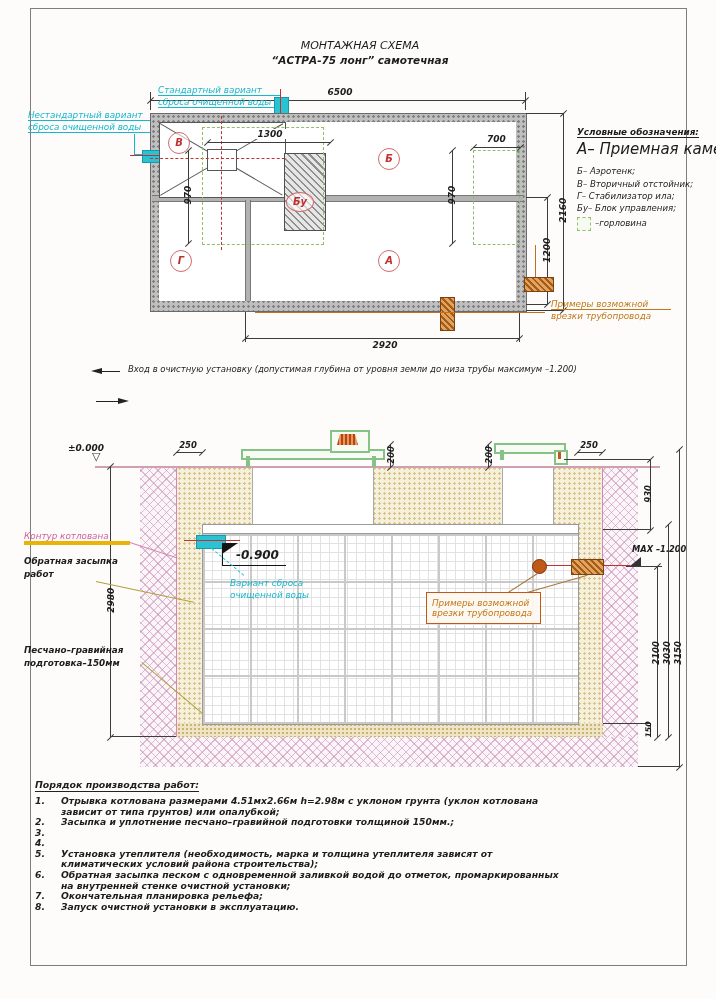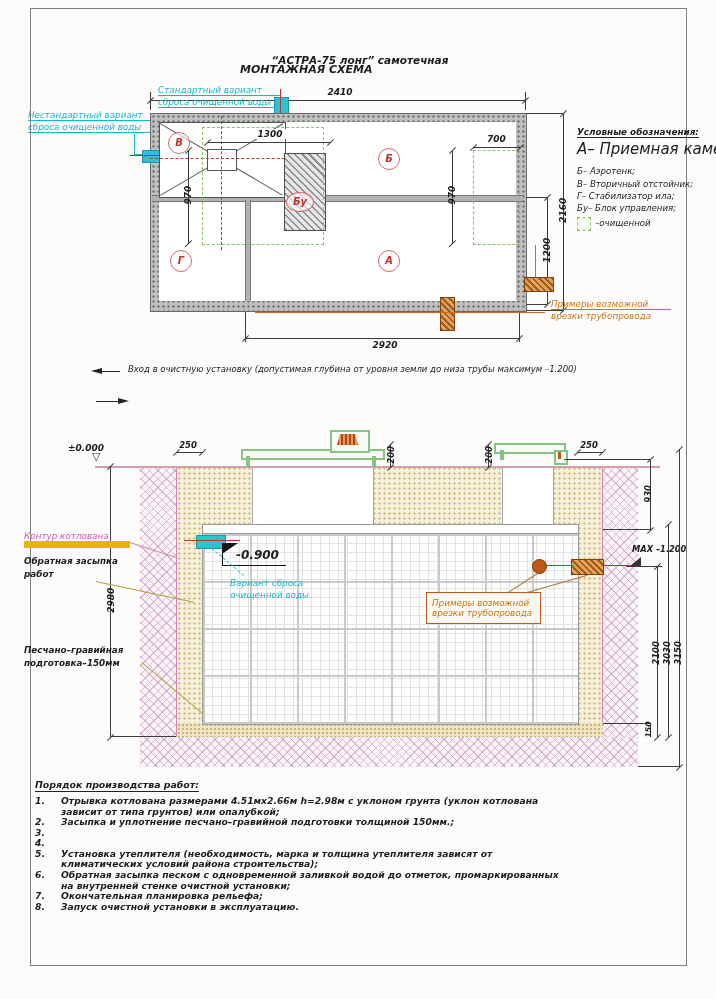--- a/index.html
+++ b/index.html
@@ -40,29 +40,29 @@
   .dashredv{position:absolute;border-left:1px dashed #c23030;width:0;}
   .diag{position:absolute;height:1px;transform-origin:0 0;}
 </style>
 </head>
 <body>
 
 <div class="sheet">
 
   <div class="abs" style="left:30px;top:8px;width:655px;height:956px;border:1px solid #7e7e7e;"></div>
 
-  <div class="t" style="left:240px;top:40px;width:240px;font-size:11px;font-weight:bold;margin-top:24px;">МОНТАЖНАЯ СХЕМА</div>
+  <div class="t" style="left:240px;top:40px;width:240px;text-align:center;font-size:11px;font-weight:normal;">МОНТАЖНАЯ СХЕМА</div>
   <div class="t" style="left:240px;top:54px;width:240px;text-align:center;font-size:10.5px;font-weight:bold;">“АСТРА-75 лонг” самотечная</div>
 
   <div class="ln" style="left:150px;top:92px;width:1px;height:18px;"></div>
   <div class="ln" style="left:525px;top:92px;width:1px;height:18px;"></div>
   <div class="ln" style="left:150px;top:100px;width:375px;height:1px;"></div>
   <div class="tick" style="left:146px;top:100px;"></div>
   <div class="tick" style="left:521px;top:100px;"></div>
-  <div class="t" style="left:300px;top:87px;width:80px;text-align:center;font-size:9px;font-weight:bold;">2410</div>
+  <div class="t" style="left:300px;top:87px;width:80px;text-align:center;font-size:9px;font-weight:bold;">6500</div>
 
   <div class="t cyan cyanline" style="left:158px;top:85px;width:122px;font-size:8.8px;">Стандартный вариант</div>
   <div class="t cyan cyanline" style="left:158px;top:97px;width:122px;font-size:8.8px;">сброса очищенной воды</div>
   <div class="abs pipecyan" style="left:274px;top:97px;width:13px;height:25px;"></div>
   <div class="redline" style="left:280px;top:89px;width:1px;height:42px;"></div>
 
   <div class="abs wall" style="left:150px;top:113px;width:375px;height:197px;"></div>
   <div class="abs" style="left:159px;top:122px;width:357px;height:179px;background:#fff;"></div>
   <div class="abs wallbar" style="left:152px;top:195px;width:371px;height:5px;"></div>
   <div class="abs wallbarv" style="left:245px;top:200px;width:4px;height:101px;"></div>
@@ -142,21 +142,21 @@
 
   <div class="abs" style="left:577px;top:120px;width:108px;">
     <div class="t" style="position:static;font-size:8.8px;font-weight:bold;border-bottom:1px solid #222;display:inline-block;margin-bottom:3px;">Условные обозначения:</div>
     <div class="t" style="position:static;font-size:15px;margin-bottom:9px;">А– Приемная камера;</div>
     <div class="t" style="position:static;font-size:8.6px;margin-bottom:2.5px;">Б– Аэротенк;</div>
     <div class="t" style="position:static;font-size:8.6px;margin-bottom:2.5px;">В– Вторичный отстойник;</div>
     <div class="t" style="position:static;font-size:8.6px;margin-bottom:2.5px;">Г– Стабилизатор ила;</div>
     <div class="t" style="position:static;font-size:8.6px;margin-bottom:2.5px;">Бу– Блок управления;</div>
     <div style="display:flex;align-items:center;gap:4px;">
       <span class="greendash" style="display:inline-block;width:12px;height:12px;background:#f6faf0;"></span>
-      <span class="t" style="position:static;font-size:8.6px;">–очищенной</span>
+      <span class="t" style="position:static;font-size:8.6px;">–горловина</span>
     </div>
   </div>
 
   <div class="abs" style="left:96px;top:371px;width:24px;height:1px;background:#222;"></div>
   <div class="abs" style="left:91px;top:368px;width:0;height:0;border-top:3.5px solid transparent;border-bottom:3.5px solid transparent;border-right:11px solid #222;"></div>
   <div class="t" style="left:128px;top:365px;width:552px;font-size:8.5px;font-weight:normal;">Вход в очистную установку (допустимая глубина от уровня земли до низа трубы максимум –1.200)</div>
 
   <div class="abs" style="left:96px;top:401px;width:24px;height:1px;background:#222;"></div>
   <div class="abs" style="left:118px;top:398px;width:0;height:0;border-top:3.5px solid transparent;border-bottom:3.5px solid transparent;border-left:11px solid #222;"></div>
 
@@ -266,21 +266,21 @@
   <div class="abs" style="left:532px;top:559px;width:13px;height:13px;border-radius:50%;background:#c05818;border:1px solid #803008;"></div>
   <div class="abs pipeorange" style="left:571px;top:559px;width:31px;height:14px;"></div>
   <div class="diag" style="left:505px;top:594px;width:38px;background:#a87838;transform:rotate(-33deg);"></div>
   <div class="diag" style="left:520px;top:594px;width:70px;background:#a87838;transform:rotate(-16deg);"></div>
   <div class="abs" style="left:426px;top:592px;width:108px;height:30px;border:1px solid #c05818;background:rgba(253,248,240,.95);
               display:flex;flex-direction:column;justify-content:center;padding-left:5px;">
     <span class="t orange" style="position:static;font-size:8.8px;">Примеры возможной</span>
     <span class="t orange" style="position:static;font-size:8.8px;">врезки трубопровода</span>
   </div>
 
-  <div class="t pink" style="left:24px;top:531px;width:106px;font-size:8.8px;border-bottom:7px solid #eab308;">Контур котлована</div>
+  <div class="t pink" style="left:24px;top:531px;width:106px;font-size:8.8px;border-bottom:4px solid #eab308;">Контур котлована</div>
   <div class="diag" style="left:130px;top:542px;width:50px;background:#d586b4;transform:rotate(18deg);"></div>
 
   <div class="t" style="left:24px;top:556px;width:112px;font-size:8.8px;font-weight:bold;">Обратная засыпка</div>
   <div class="t" style="left:24px;top:569px;width:112px;font-size:8.8px;font-weight:bold;">работ</div>
   <div class="diag" style="left:96px;top:581px;width:100px;background:#b0a040;transform:rotate(12deg);"></div>
 
   <div class="t" style="left:24px;top:645px;width:120px;font-size:8.8px;font-weight:bold;">Песчано–гравийная</div>
   <div class="t" style="left:24px;top:658px;width:120px;font-size:8.8px;font-weight:bold;">подготовка–150мм</div>
   <div class="diag" style="left:142px;top:662px;width:80px;background:#b0a040;transform:rotate(40deg);"></div>
 

